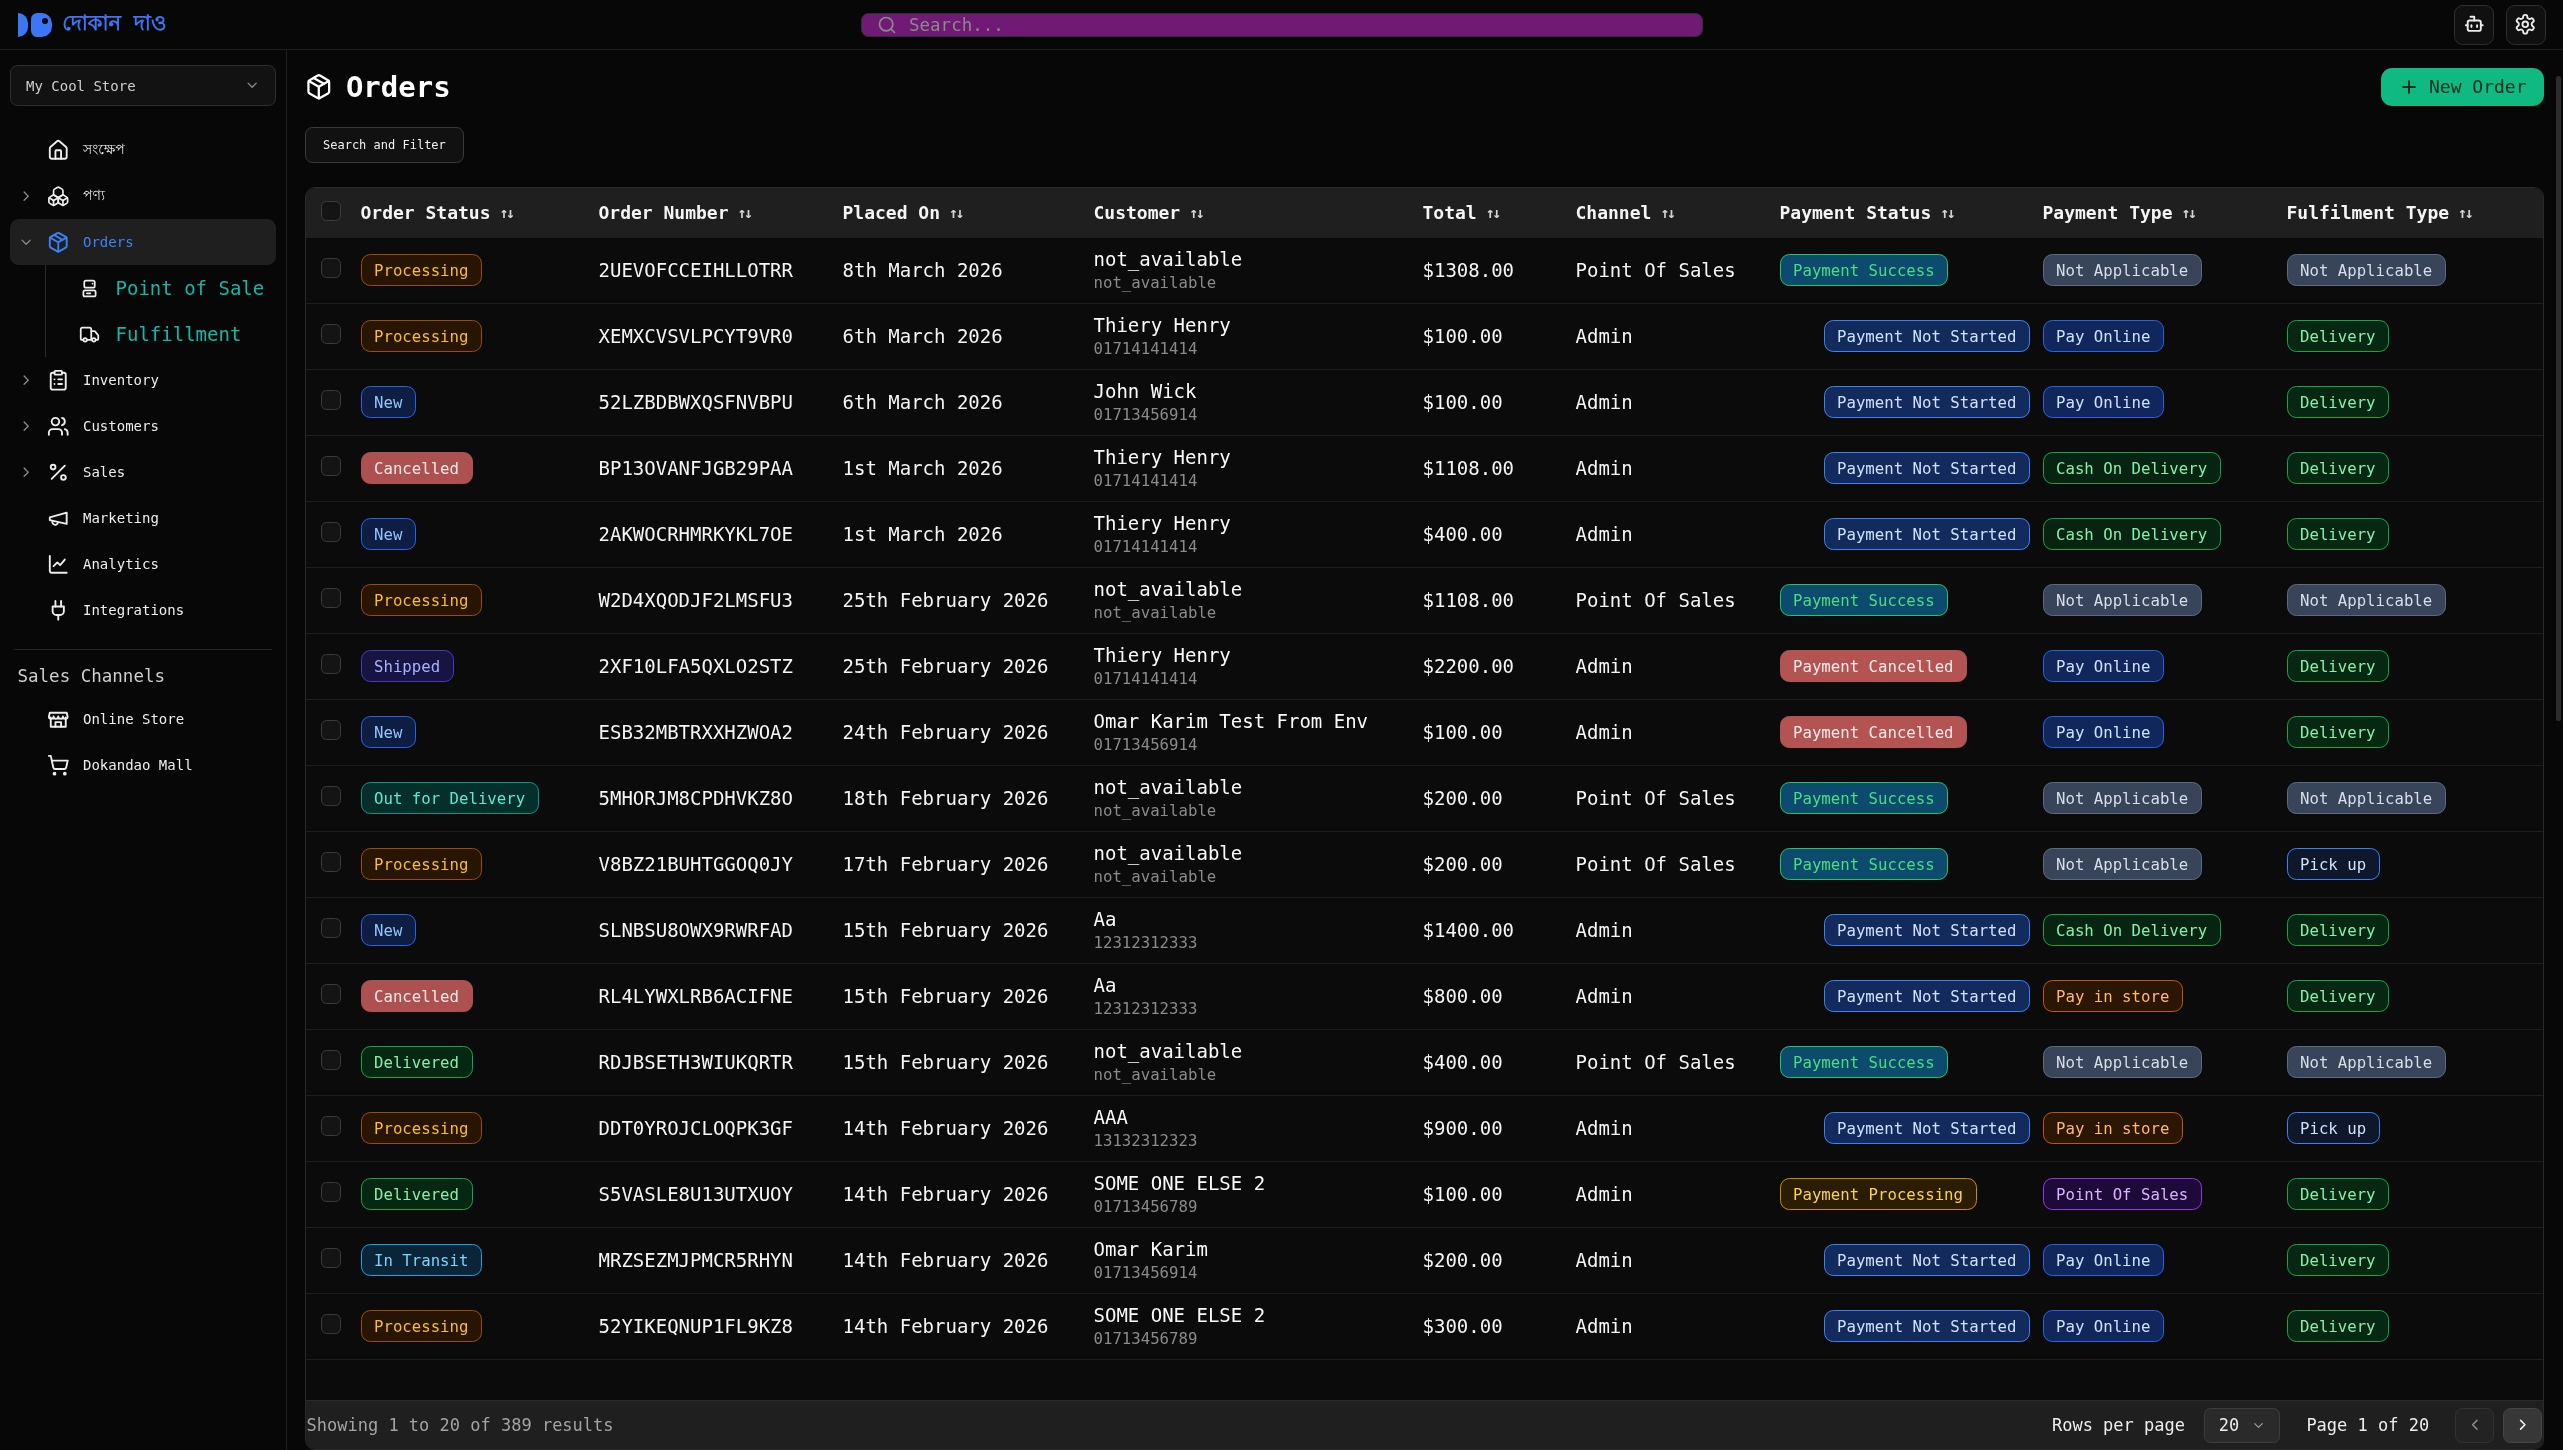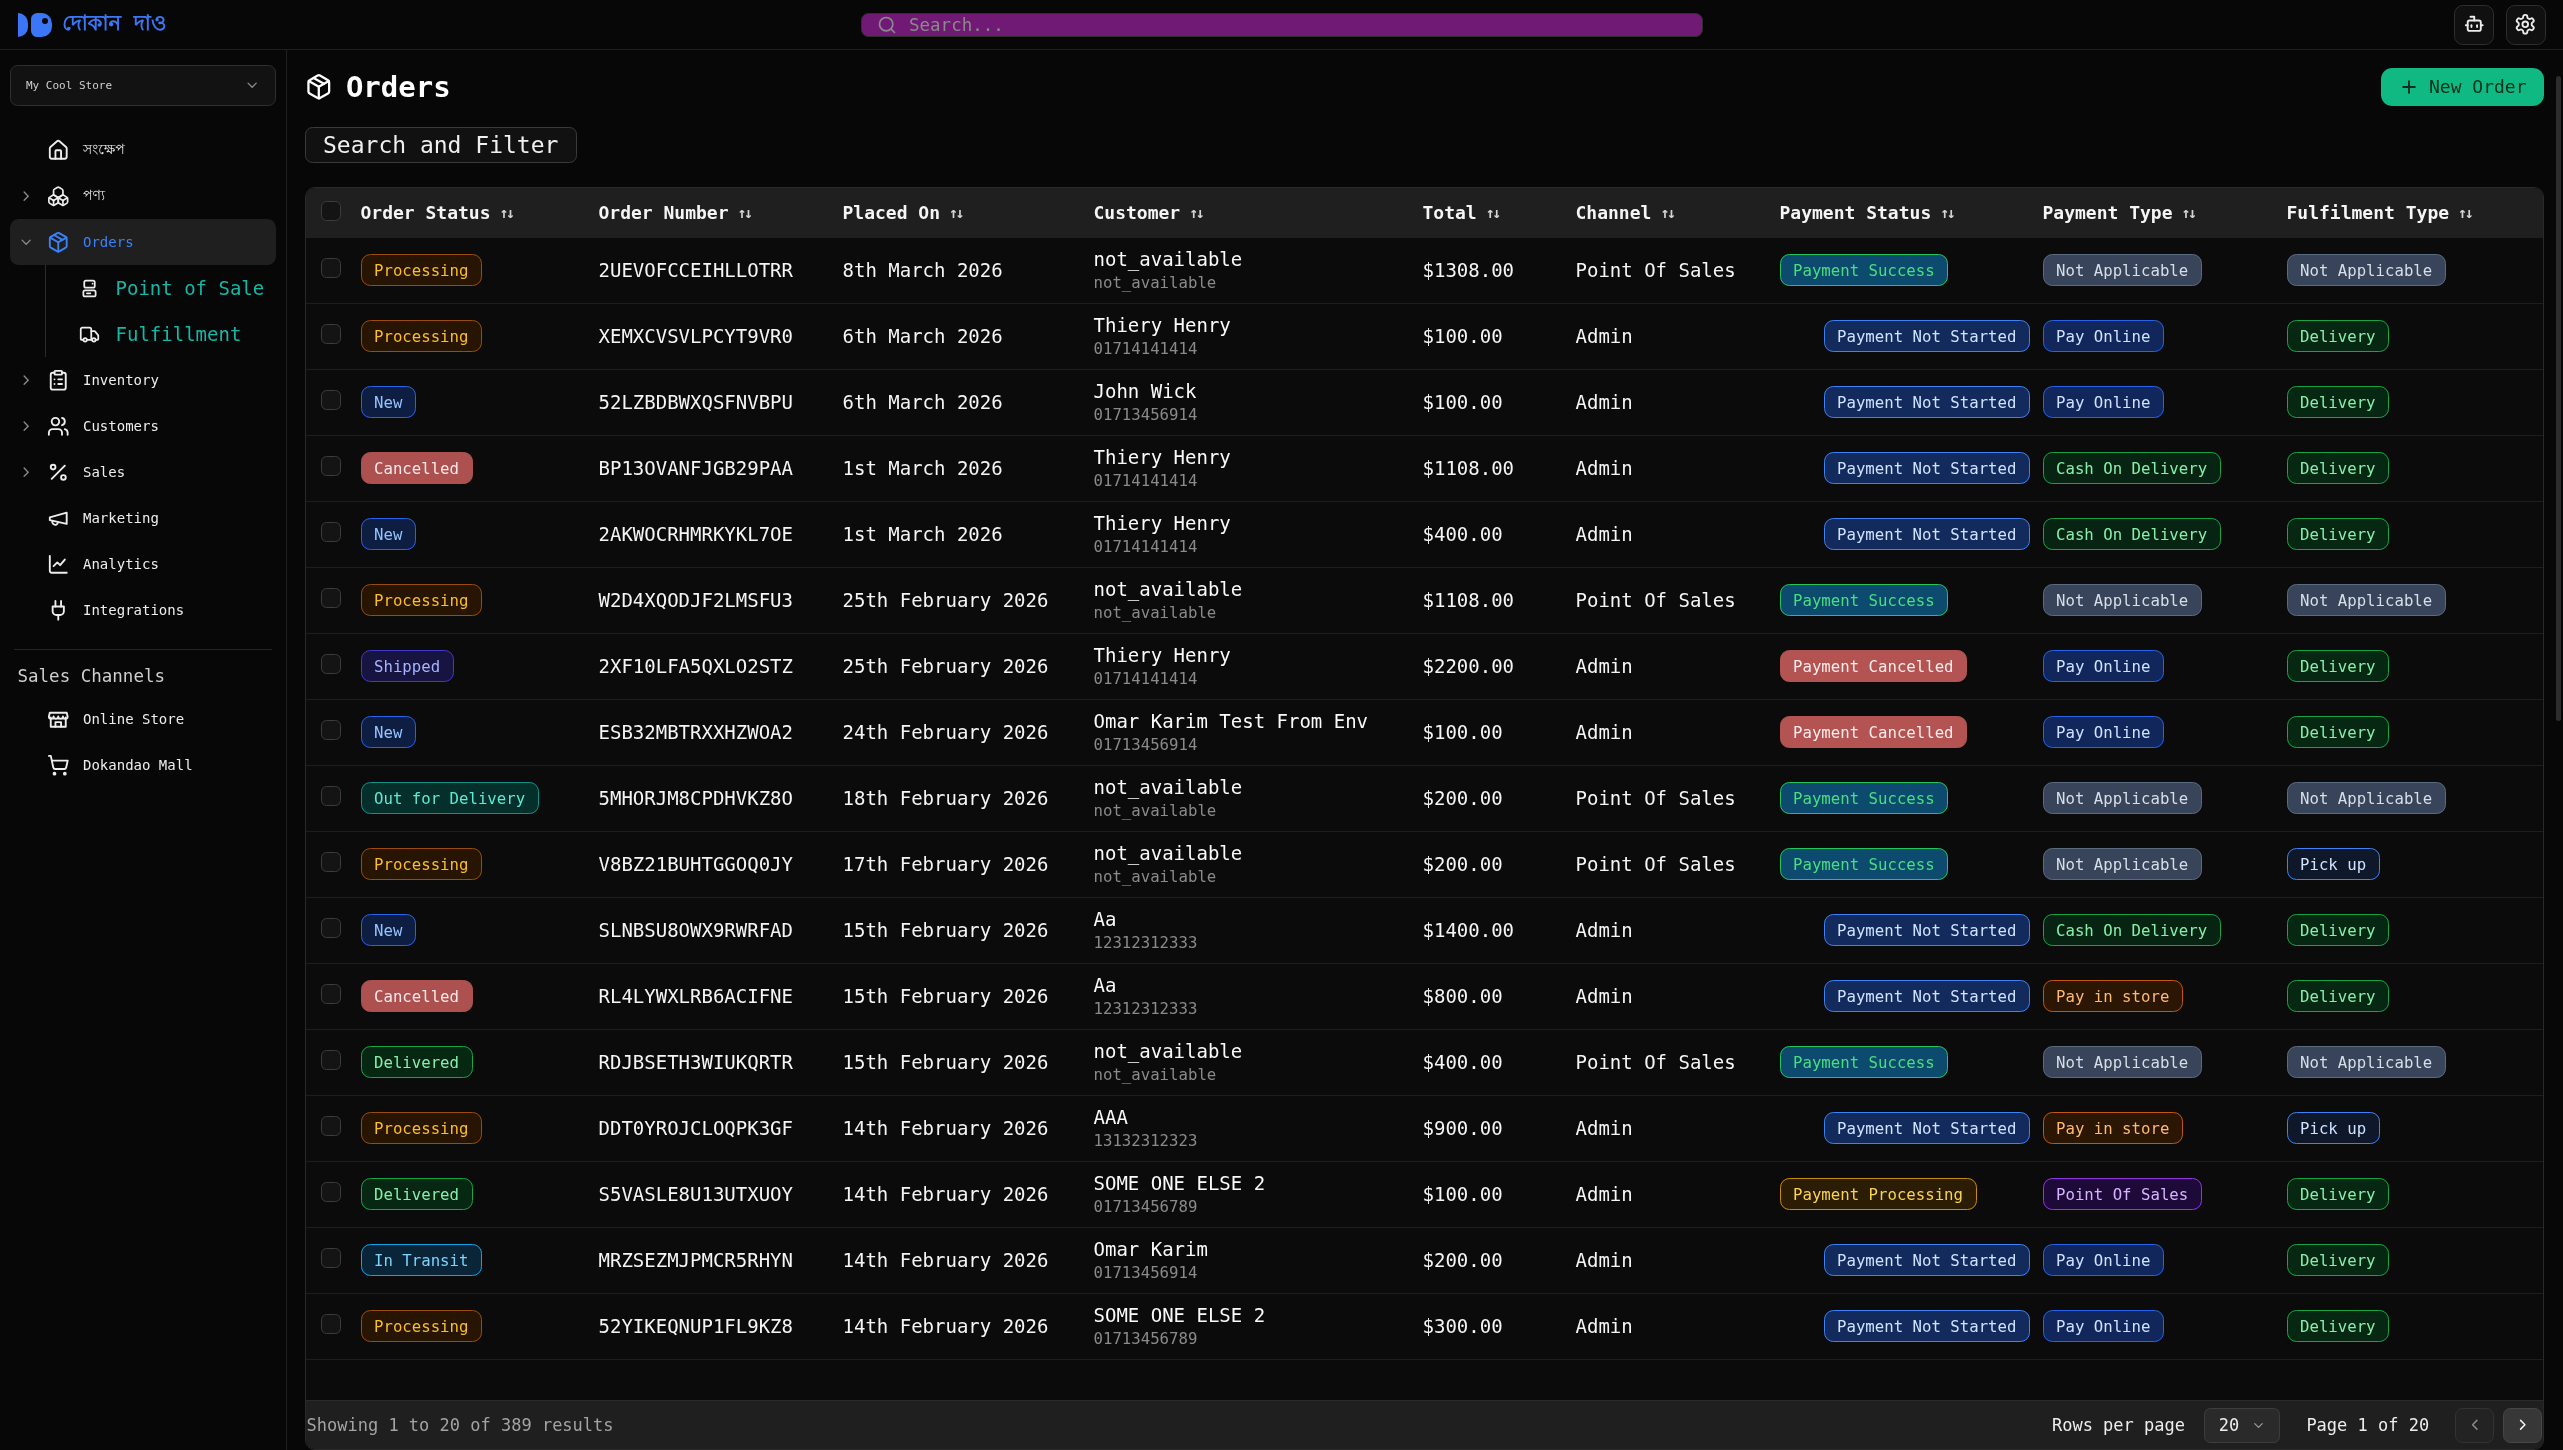--- a/index.html
+++ b/index.html
@@ -22,40 +22,40 @@
   .search-wrap input { flex: 1; background: transparent; border: none; outline: none; color: #d4d4d4; font: inherit; font-size: 17.5px; }
   .search-wrap input::placeholder { color: #8a8a8a; }
   .topbar-actions { margin-left: auto; display: flex; gap: 11.3px; }
   .icon-btn { width: 40px; height: 40px; border: 0.6px solid #2e2e2e; border-radius: 8.8px; background: #101010;
     display: flex; align-items: center; justify-content: center; color: #ececec; }
 
   
   .layout { display: flex; height: 1400px; }
   .sidebar { width: 287px; border-right: 0.6px solid #202020; padding: 15px 10px; flex-shrink: 0; }
   .store-select { height: 41px; border: 0.6px solid #2f2f2f; border-radius: 7.5px; background: #121212;
-    display: flex; align-items: center; justify-content: space-between; padding: 0 15px; font-size: 11px; color: #cfcfcf; margin-bottom: 21px; }
+    display: flex; align-items: center; justify-content: space-between; padding: 0 15px; font-size: 14px; color: #cfcfcf; margin-bottom: 21px; }
   .nav-item { height: 46px; display: flex; align-items: center; padding: 0 7.5px; border-radius: 8.8px; font-size: 14px; color: #ededed; cursor: default; }
   .nav-gutter { width: 29px; display: flex; align-items: center; color: #8a8a8a; flex-shrink: 0; }
   .nav-ico { width: 24px; margin-right: 12.5px; display: flex; color: #ededed; flex-shrink: 0; }
   .nav-item.active { background: #1f1f1f; }
   .nav-item.active .nav-ico, .nav-item.active .nav-label { color: #3b82f6; }
   .sub-wrap { border-left: 1.3px solid #2b2b2b; margin-left: 35px; padding-left: 33px; }
   .sub-item { height: 46px; display: flex; align-items: center; font-size: 19px; color: #14b8a6; }
   .sub-item .nav-ico { color: #ededed; }
   .side-divider { height: 0.6px; background: #242424; margin: 16.3px 3.8px; }
   .section-label { font-size: 17.5px; color: #cfcfcf; margin: 12.5px 7.5px 10px; }
 
   
   .main { flex: 1; padding: 17.5px 19px 0 17.5px; display: flex; flex-direction: column; min-width: 0; }
   .title-row { display: flex; align-items: center; justify-content: space-between; }
   .page-title { display: flex; align-items: center; gap: 13.8px; font-size: 29px; font-weight: 700; color: #ffffff; }
   .btn-new { background: #10b981; color: #04301d; height: 38px; padding: 0 17.5px; border-radius: 11.3px; border: none;
     display: flex; align-items: center; gap: 10px; font: inherit; font-size: 18px; }
   .btn-filter { margin-top: 21px; width: fit-content; height: 36px; border: 0.6px solid #3a3a3a; border-radius: 7.5px;
-    background: #111111; color: #f0f0f0; font: inherit; font-size: 23px; display: flex; align-items: center; padding: 0 17.5px; }
+    background: #111111; color: #f0f0f0; font: inherit; font-size: 12px; display: flex; align-items: center; padding: 0 17.5px; }
 
   
   .table { margin-top: 24px; border: 0.6px solid #2a2a2a; border-radius: 10px; overflow: hidden; flex: 1; display: flex; flex-direction: column; }
   .tgrid { display: grid; grid-template-columns: 50px 238px 244px 251px 329px 153px 204px 263px 244px 1fr; align-items: center; }
   .thead { background: #1f1f1f; height: 50px; font-size: 18px; font-weight: 600; color: #f5f5f5; }
   .th { display: flex; align-items: center; gap: 8.8px; padding: 0 5px; white-space: nowrap; }
   .sort { font-size: 15px; color: #d4d4d4; letter-spacing: -2.5px; }
   .tbody { flex: 1; background: #0b0b0b; overflow: hidden; }
   .trow { height: 66px; border-bottom: 0.6px solid #1e1e1e; background: #0b0b0b; font-size: 19px; color: #f5f5f5; }
   .cell { padding: 0 5px; white-space: nowrap; overflow: hidden; }

